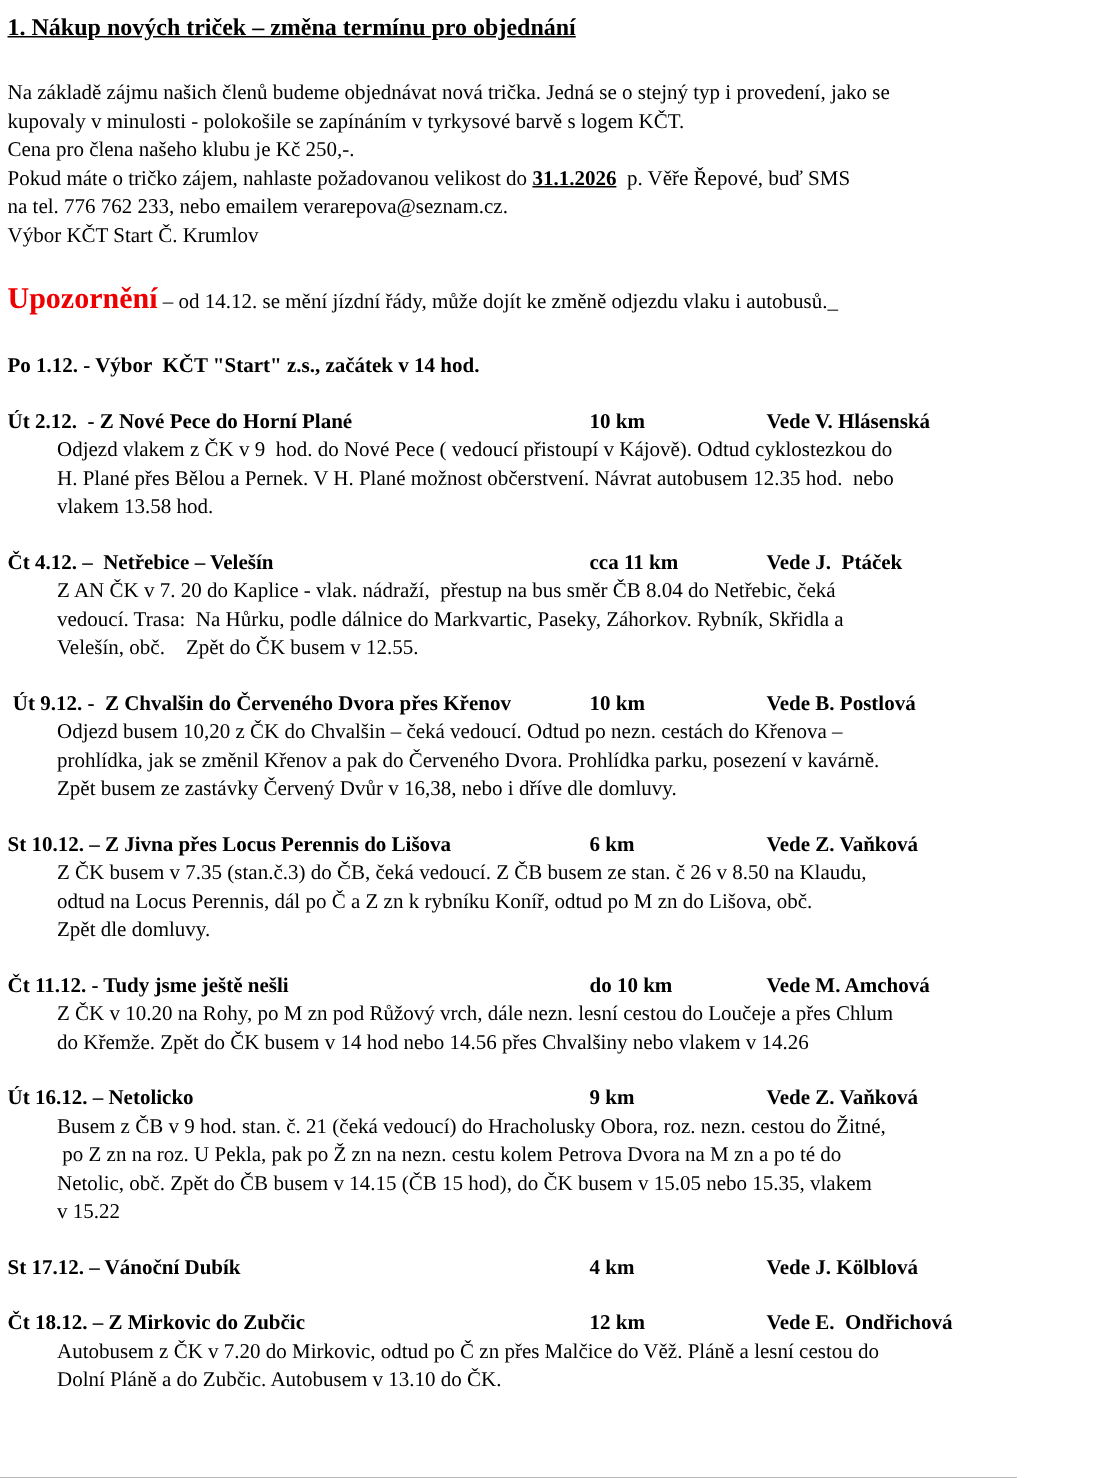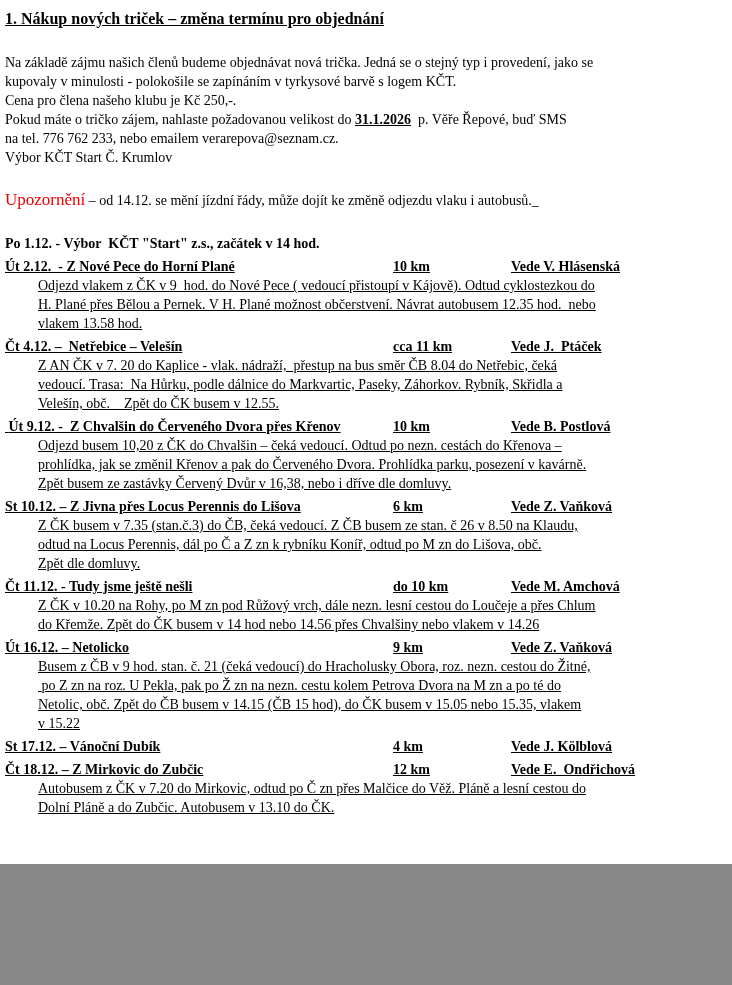--- a/index.html
+++ b/index.html
@@ -1,19 +1,19 @@
 <!DOCTYPE html>
 <html><head>
 <meta charset="utf-8">
 <style>
   html,body { margin:0; padding:0; background:#888; }
   .page {
     position: relative;
     width: 732px;
-    height: 864px;
+    height: 985px;
     margin: 0 auto;
     background: #ffffff;
     color: #000000;
     font-family: "Liberation Serif", "DejaVu Serif", serif;
     font-size: 14px;
     line-height: 19px;
     box-sizing: border-box;
     padding: 9px 22px 10px 5px;
     overflow: hidden;
   }
@@ -34,29 +34,29 @@
   .signature {
     padding-right: 8px;
     white-space: pre-wrap;
   }
   .notice {
     margin-top: 23px;
     white-space: pre-wrap;
   }
   .notice-label {
     color: #ee0000;
-    font-weight: normal;
-    font-size: 17px;
+    font-weight: bold;
+    font-size: 20px;
   }
   .meeting {
     margin-top: 24px;
     font-weight: bold;
     white-space: pre-wrap;
   }
-  .event { margin-top: 4px; text-decoration: underline; }
+  .event { margin-top: 18px; }
   .ehead {
     display: grid;
     grid-template-columns: minmax(388px, max-content) 118px 1fr;
     font-weight: bold;
     white-space: pre-wrap;
   }
   .ebody {
     padding-left: 33px;
     white-space: pre-wrap;
   }

